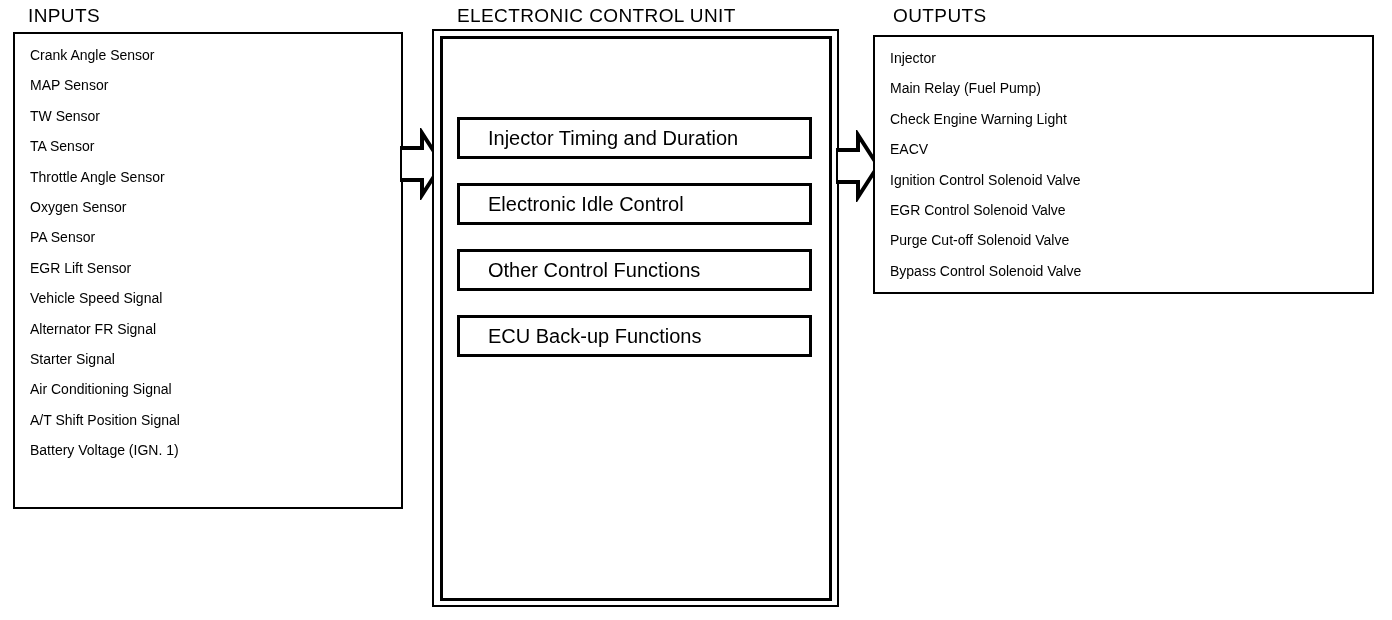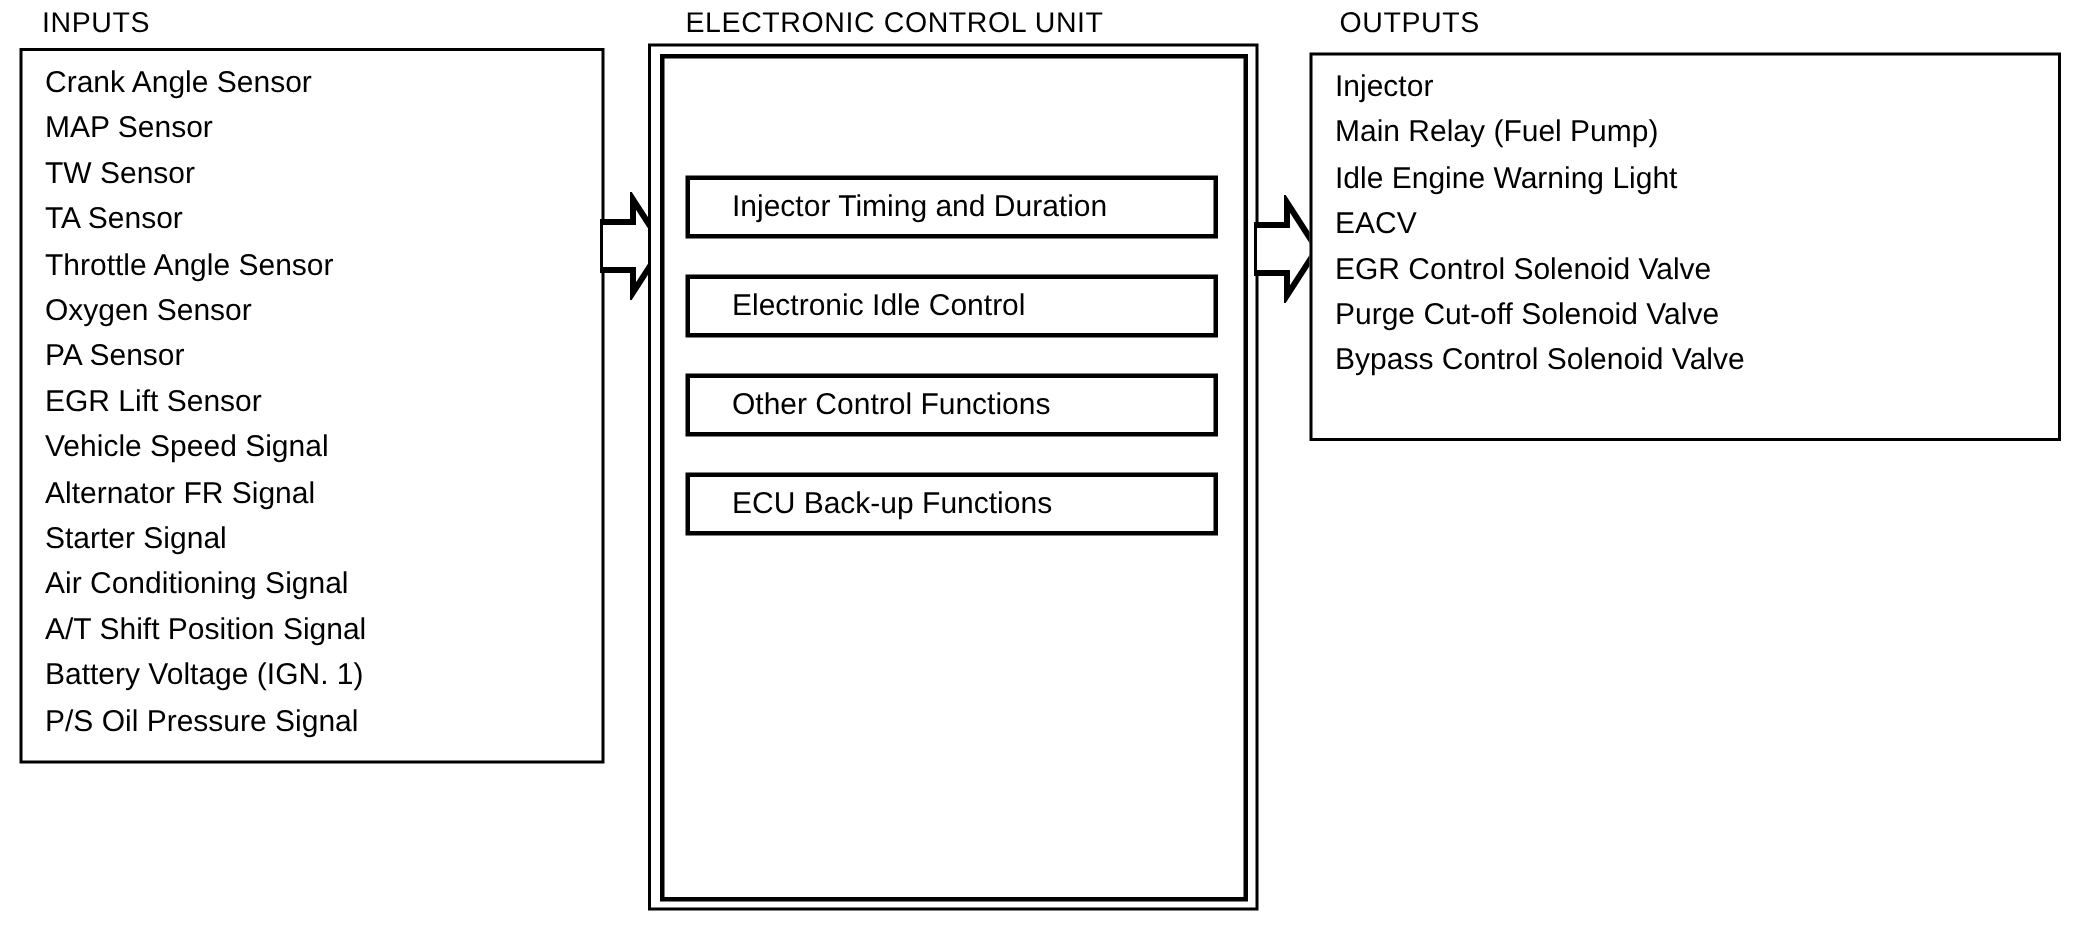--- a/index.html
+++ b/index.html
@@ -44,21 +44,21 @@
   #outputs-panel { left: 873px; top: 35px; width: 501px; height: 259px; text-decoration: underline; }
 
   
   .item-list {
     position: absolute;
     left: 15px;
     top: 6px;
     right: 4px;
   }
   .list-item {
-    font-size: 20px;
+    font-size: 14px;
     line-height: 30.4px;
     white-space: nowrap;
     color: #000;
   }
 
   
   #ecu-outer-frame {
     position: absolute;
     left: 432px;
     top: 29px;
@@ -129,21 +129,20 @@
         <div class="list-item">Throttle Angle Sensor</div>
         <div class="list-item">Oxygen Sensor</div>
         <div class="list-item">PA Sensor</div>
         <div class="list-item">EGR Lift Sensor</div>
         <div class="list-item">Vehicle Speed Signal</div>
         <div class="list-item">Alternator FR Signal</div>
         <div class="list-item">Starter Signal</div>
         <div class="list-item">Air Conditioning Signal</div>
         <div class="list-item">A/T Shift Position Signal</div>
         <div class="list-item">Battery Voltage (IGN. 1)</div>
-        <div class="list-item">P/S Oil Pressure Signal</div>
       </div>
   </div>
 
   <svg class="block-arrow" id="arrow-inputs-to-ecu" width="44" height="72" viewBox="0 0 44 72">
     <polygon points="0,20 22,20 22,5 42,36 22,67 22,52 0,52" fill="#ffffff" stroke="#000000" stroke-width="4" stroke-linejoin="miter"></polygon>
   </svg>
 
   <div class="section-heading" id="ecu-heading">ELECTRONIC CONTROL UNIT</div>
 
   <div id="ecu-outer-frame"></div>
@@ -167,21 +166,22 @@
   <svg class="block-arrow" id="arrow-ecu-to-outputs" width="44" height="72" viewBox="0 0 44 72">
     <polygon points="0,20 22,20 22,5 42,36 22,67 22,52 0,52" fill="#ffffff" stroke="#000000" stroke-width="4" stroke-linejoin="miter"></polygon>
   </svg>
 
   <div class="section-heading" id="outputs-heading">OUTPUTS</div>
 
   <div class="panel" id="outputs-panel">
     <div class="item-list" id="outputs-list">
         <div class="list-item">Injector</div>
         <div class="list-item">Main Relay (Fuel Pump)</div>
-        <div class="list-item">Idle Engine Warning Light</div>
+        <div class="list-item">Check Engine Warning Light</div>
         <div class="list-item">EACV</div>
+        <div class="list-item">Ignition Control Solenoid Valve</div>
         <div class="list-item">EGR Control Solenoid Valve</div>
         <div class="list-item">Purge Cut-off Solenoid Valve</div>
         <div class="list-item">Bypass Control Solenoid Valve</div>
       </div>
   </div>
 
 </div>
 
 </body></html>

